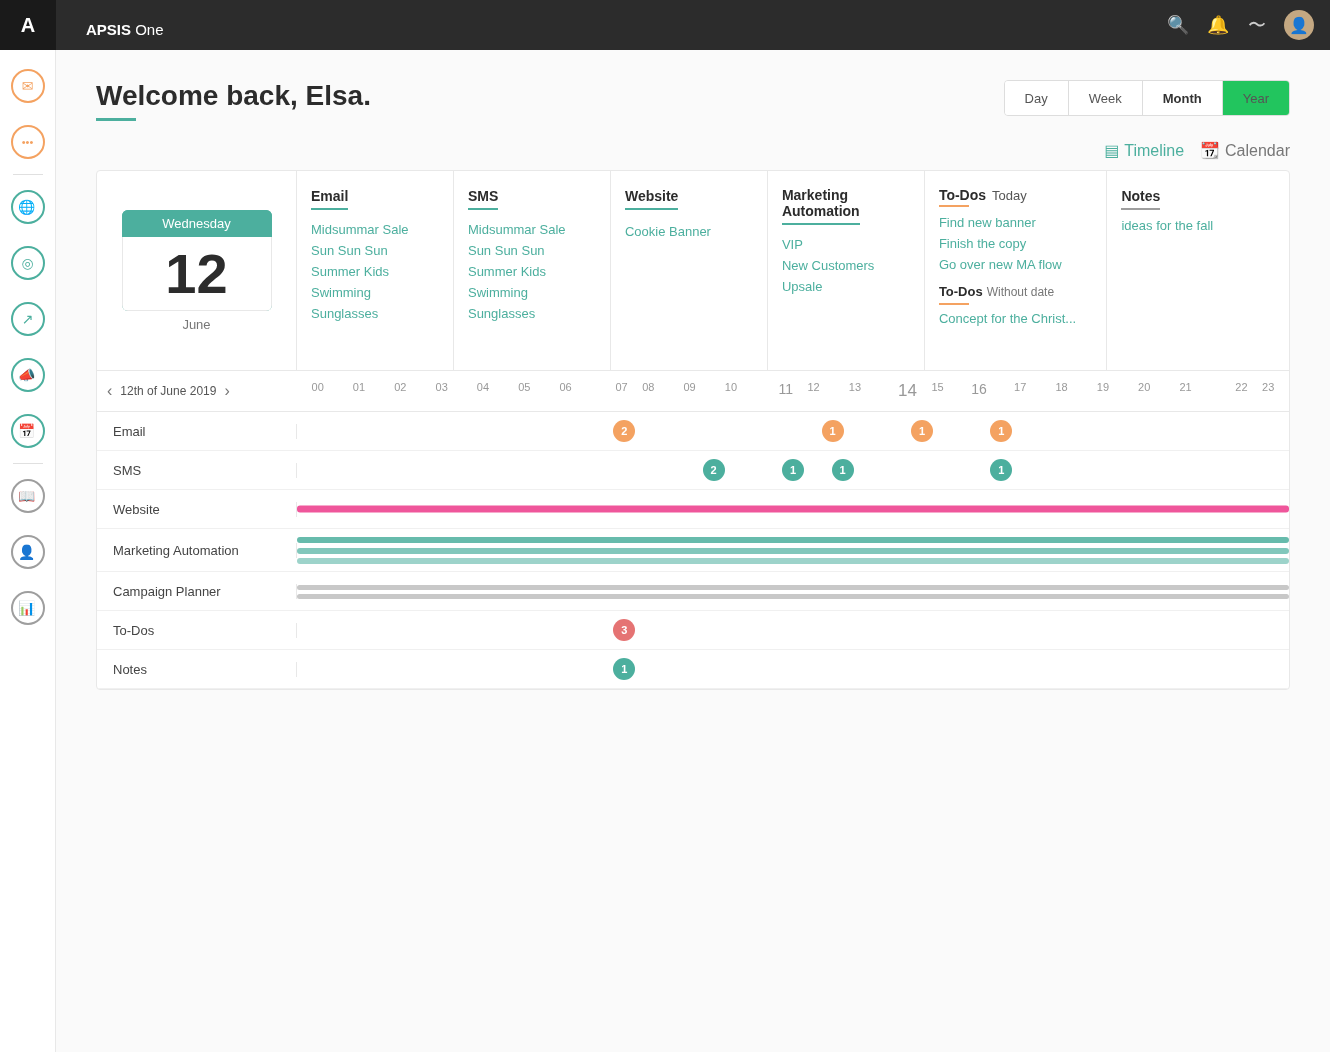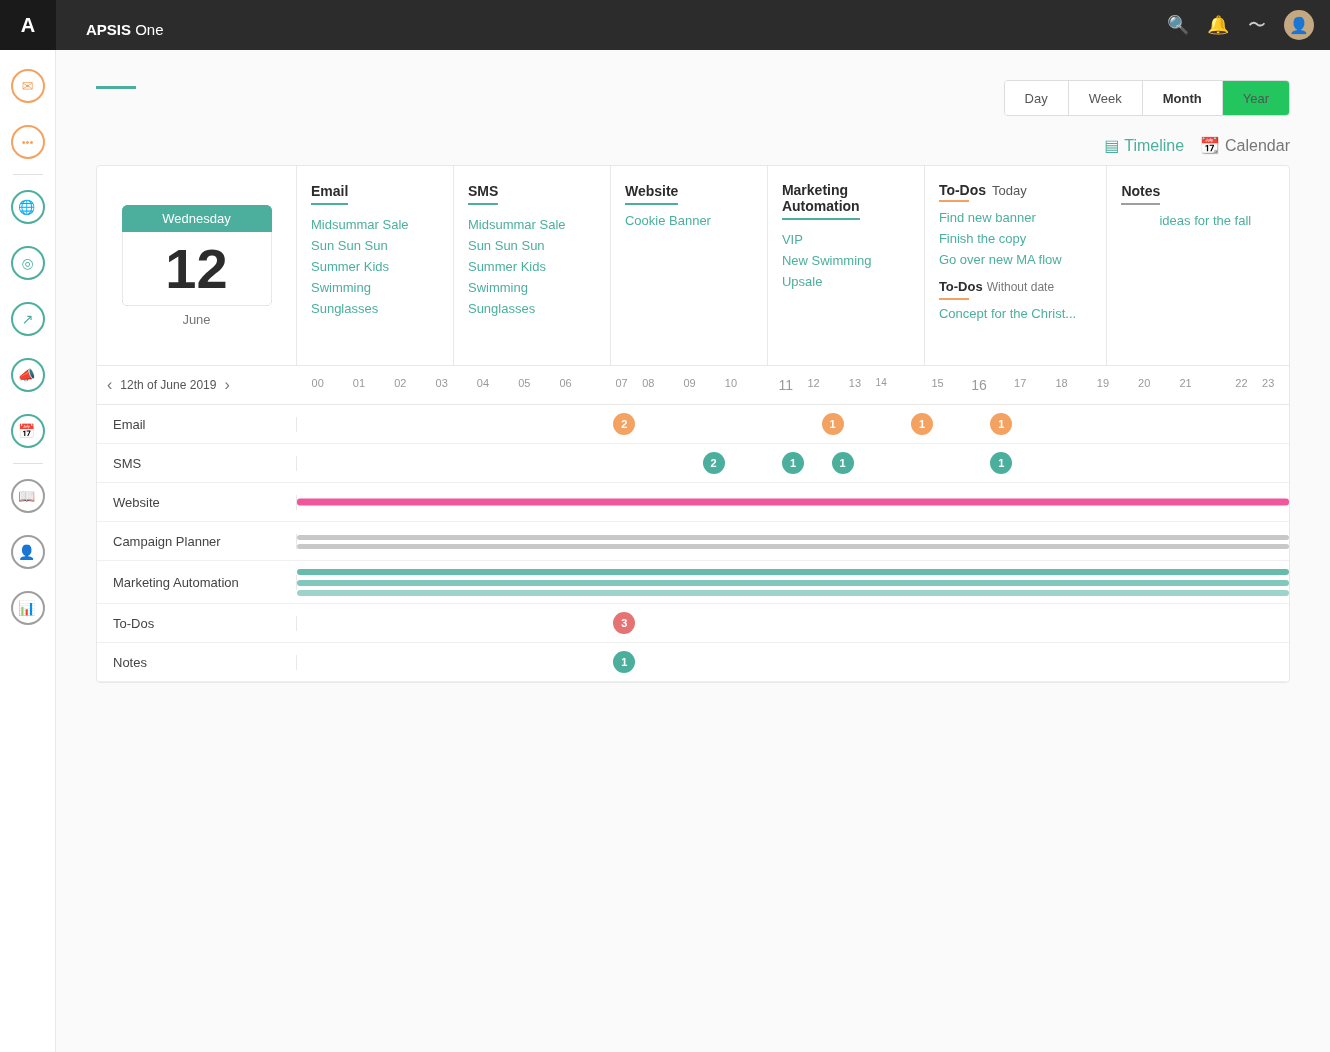--- a/index.html
+++ b/index.html
@@ -94,20 +94,21 @@
   </div>
   <div class="sidebar-item">
     <div class="icon-circle icon-bar">📊</div>
   </div>
 </div>
 
 <div class="main" style="margin-left:56px;margin-top:50px;padding:30px 40px;min-height:calc(100vh - 50px);background:#fafafa;">
 
   <div class="page-header">
     <div>
+      <h1 style="font-size:28px;font-weight:700;color:#2c2c2c;">Welcome back, Elsa.</h1>
       <div style="width:40px;height:3px;background:#4caf9e;margin-top:6px;"></div>
     </div>
     <div class="view-tabs" style="display:flex;border:1px solid #ddd;border-radius:4px;overflow:hidden;height:36px;align-items:stretch;">
       <button style="padding:0 20px;font-size:13px;cursor:pointer;background:#fff;color:#555;border:none;border-right:1px solid #ddd;">Day</button>
       <button style="padding:0 20px;font-size:13px;cursor:pointer;background:#fff;color:#555;border:none;border-right:1px solid #ddd;">Week</button>
       <button style="padding:0 20px;font-size:13px;cursor:pointer;background:#fff;color:#333;border:none;border-right:1px solid #ddd;font-weight:600;">Month</button>
       <button style="padding:0 20px;font-size:13px;cursor:pointer;background:#22c55e;color:#555;border:none;">Year</button>
     </div>
   </div>
 
@@ -147,29 +148,29 @@
         <div style="font-size:14px;font-weight:700;color:#2c2c2c;border-bottom:2px solid #4caf9e;padding-bottom:4px;display:inline-block;margin-bottom:6px;">SMS</div>
         <div style="font-size:13px;color:#4caf9e;margin-top:6px;cursor:pointer;">Midsummar Sale</div>
         <div style="font-size:13px;color:#4caf9e;margin-top:6px;cursor:pointer;">Sun Sun Sun</div>
         <div style="font-size:13px;color:#4caf9e;margin-top:6px;cursor:pointer;">Summer Kids</div>
         <div style="font-size:13px;color:#4caf9e;margin-top:6px;cursor:pointer;">Swimming</div>
         <div style="font-size:13px;color:#4caf9e;margin-top:6px;cursor:pointer;">Sunglasses</div>
       </div>
 
       <div style="flex:1;padding:16px 14px;border-right:1px solid #e8e8e8;">
         <div style="font-size:14px;font-weight:700;color:#2c2c2c;border-bottom:2px solid #4caf9e;padding-bottom:4px;display:inline-block;margin-bottom:6px;">Website</div>
-        <div style="font-size:13px;color:#4caf9e;margin-top:2px;cursor:pointer;">Cookie Banner</div>
+        <div style="font-size:13px;color:#4caf9e;margin-top:8px;cursor:pointer;">Cookie Banner</div>
       </div>
 
       <div style="flex:1;padding:16px 14px;border-right:1px solid #e8e8e8;">
         <div style="font-size:14px;font-weight:700;color:#2c2c2c;border-bottom:2px solid #4caf9e;padding-bottom:4px;display:inline-block;margin-bottom:6px;">
           <span>Marketing</span><br><span>Automation</span>
         </div>
         <div style="font-size:13px;color:#4caf9e;margin-top:6px;cursor:pointer;">VIP</div>
-        <div style="font-size:13px;color:#4caf9e;margin-top:6px;cursor:pointer;">New Swimming</div>
+        <div style="font-size:13px;color:#4caf9e;margin-top:6px;cursor:pointer;">New Customers</div>
         <div style="font-size:13px;color:#4caf9e;margin-top:6px;cursor:pointer;">Upsale</div>
       </div>
 
       <div style="flex:1.2;padding:16px 14px;border-right:1px solid #e8e8e8;">
         <div style="display:flex;align-items:baseline;gap:6px;margin-bottom:2px;">
           <span style="font-size:14px;font-weight:700;color:#2c2c2c;">To-Dos</span>
           <span style="font-size:13px;color:#555;">Today</span>
         </div>
         <div style="width:30px;height:2px;background:#f4a261;margin-bottom:8px;"></div>
         <div style="font-size:13px;color:#4caf9e;cursor:pointer;">Find new banner</div>
@@ -178,21 +179,21 @@
         <div style="display:flex;align-items:baseline;gap:4px;margin-top:12px;margin-bottom:4px;">
           <span style="font-size:13px;font-weight:700;color:#2c2c2c;">To-Dos</span>
           <span style="font-size:12px;color:#777;">Without date</span>
         </div>
         <div style="width:30px;height:2px;background:#f4a261;margin-bottom:6px;"></div>
         <div style="font-size:13px;color:#4caf9e;cursor:pointer;">Concept for the Christ...</div>
       </div>
 
       <div style="flex:1.2;padding:16px 14px;">
         <div style="font-size:14px;font-weight:700;color:#2c2c2c;border-bottom:2px solid #9e9e9e;padding-bottom:4px;display:inline-block;margin-bottom:8px;">Notes</div>
-        <div style="font-size:13px;color:#4caf9e;cursor:pointer;margin-left:38px;">ideas for the fall</div>
+        <div style="font-size:13px;color:#4caf9e;cursor:pointer;">ideas for the fall</div>
       </div>
 
     </div>
 
     <div style="display:flex;align-items:center;padding:10px 0 10px 0;border-bottom:1px solid #e8e8e8;">
       <div style="width:200px;flex-shrink:0;display:flex;align-items:center;padding:0 10px;gap:8px;">
         <span style="cursor:pointer;color:#777;font-size:16px;">‹</span>
         <span style="font-size:12px;color:#555;">12th of June 2019</span>
         <span style="cursor:pointer;color:#777;font-size:16px;">›</span>
       </div>
@@ -204,21 +205,21 @@
         <div style="flex:1;text-align:center;font-size:11px;color:#999;">04</div>
         <div style="flex:1;text-align:center;font-size:11px;color:#999;">05</div>
         <div style="flex:1;text-align:center;font-size:11px;color:#999;">06</div>
         <div style="flex:1;text-align:right;font-size:11px;color:#999;">07</div>
         <div style="flex:1;text-align:center;font-size:11px;color:#999;">08</div>
         <div style="flex:1;text-align:center;font-size:11px;color:#999;">09</div>
         <div style="flex:1;text-align:center;font-size:11px;color:#999;">10</div>
         <div style="flex:1;text-align:right;font-size:14px;color:#999;">11</div>
         <div style="flex:1;text-align:center;font-size:11px;color:#999;">12</div>
         <div style="flex:1;text-align:center;font-size:11px;color:#999;">13</div>
-        <div style="flex:1;text-align:left;font-size:10px;color:#999;">14</div>
+        <div style="flex:1;text-align:right;font-size:17px;color:#999;">14</div>
         <div style="flex:1;text-align:center;font-size:11px;color:#999;">15</div>
         <div style="flex:1;text-align:center;font-size:14px;color:#999;">16</div>
         <div style="flex:1;text-align:center;font-size:11px;color:#999;">17</div>
         <div style="flex:1;text-align:center;font-size:11px;color:#999;">18</div>
         <div style="flex:1;text-align:center;font-size:11px;color:#999;">19</div>
         <div style="flex:1;text-align:center;font-size:11px;color:#999;">20</div>
         <div style="flex:1;text-align:center;font-size:11px;color:#999;">21</div>
         <div style="flex:1;text-align:right;font-size:11px;color:#999;">22</div>
         <div style="flex:1;text-align:center;font-size:11px;color:#999;">23</div>
       </div>
@@ -252,38 +253,38 @@
       </div>
     </div>
 
     <div style="display:flex;align-items:center;border-bottom:1px solid #f0f0f0;min-height:38px;">
       <div style="width:200px;flex-shrink:0;padding:0 16px;font-size:13px;color:#444;border-right:1px solid #e8e8e8;">Website</div>
       <div style="flex:1;position:relative;height:38px;">
         <div style="position:absolute;left:0;right:0;top:50%;transform:translateY(-50%);height:7px;background:#e91e7a;border-radius:3px;opacity:0.75;cursor:pointer;"></div>
       </div>
     </div>
 
-    <div style="display:flex;align-items:center;border-bottom:1px solid #f0f0f0;min-height:38px;">
-      <div style="width:200px;flex-shrink:0;padding:0 16px;font-size:13px;color:#444;border-right:1px solid #e8e8e8;">Campaign Planner</div>
-      <div style="flex:1;position:relative;height:38px;">
-        <div style="position:absolute;left:0;right:0;top:35%;height:5px;background:#c8c8c8;border-radius:3px;cursor:pointer;"></div>
-        <div style="position:absolute;left:0;right:0;top:58%;height:5px;background:#c8c8c8;border-radius:3px;cursor:pointer;"></div>
-      </div>
-    </div>
-
     <div style="display:flex;align-items:center;border-bottom:1px solid #f0f0f0;min-height:42px;">
       <div style="width:200px;flex-shrink:0;padding:0 16px;font-size:13px;color:#444;border-right:1px solid #e8e8e8;">Marketing Automation</div>
       <div style="flex:1;position:relative;height:42px;">
         <div style="position:absolute;left:0;right:0;top:20%;height:6px;background:#4caf9e;border-radius:3px;opacity:0.85;cursor:pointer;"></div>
         <div style="position:absolute;left:0;right:0;top:45%;height:6px;background:#4caf9e;border-radius:3px;opacity:0.7;cursor:pointer;"></div>
         <div style="position:absolute;left:0;right:0;top:70%;height:6px;background:#4caf9e;border-radius:3px;opacity:0.55;cursor:pointer;"></div>
       </div>
     </div>
 
     <div style="display:flex;align-items:center;border-bottom:1px solid #f0f0f0;min-height:38px;">
+      <div style="width:200px;flex-shrink:0;padding:0 16px;font-size:13px;color:#444;border-right:1px solid #e8e8e8;">Campaign Planner</div>
+      <div style="flex:1;position:relative;height:38px;">
+        <div style="position:absolute;left:0;right:0;top:35%;height:5px;background:#c8c8c8;border-radius:3px;cursor:pointer;"></div>
+        <div style="position:absolute;left:0;right:0;top:58%;height:5px;background:#c8c8c8;border-radius:3px;cursor:pointer;"></div>
+      </div>
+    </div>
+
+    <div style="display:flex;align-items:center;border-bottom:1px solid #f0f0f0;min-height:38px;">
       <div style="width:200px;flex-shrink:0;padding:0 16px;font-size:13px;color:#444;border-right:1px solid #e8e8e8;">To-Dos</div>
       <div style="flex:1;position:relative;height:38px;">
 
         <div style="position:absolute;left:calc(33% - 11px);top:50%;transform:translateY(-50%);width:22px;height:22px;border-radius:50%;background:#e57373;display:flex;align-items:center;justify-content:center;font-size:11px;font-weight:600;color:#fff;cursor:pointer;">3</div>
       </div>
     </div>
 
     <div style="display:flex;align-items:center;border-bottom:1px solid #f0f0f0;min-height:38px;">
       <div style="width:200px;flex-shrink:0;padding:0 16px;font-size:13px;color:#444;border-right:1px solid #e8e8e8;">Notes</div>
       <div style="flex:1;position:relative;height:38px;">

